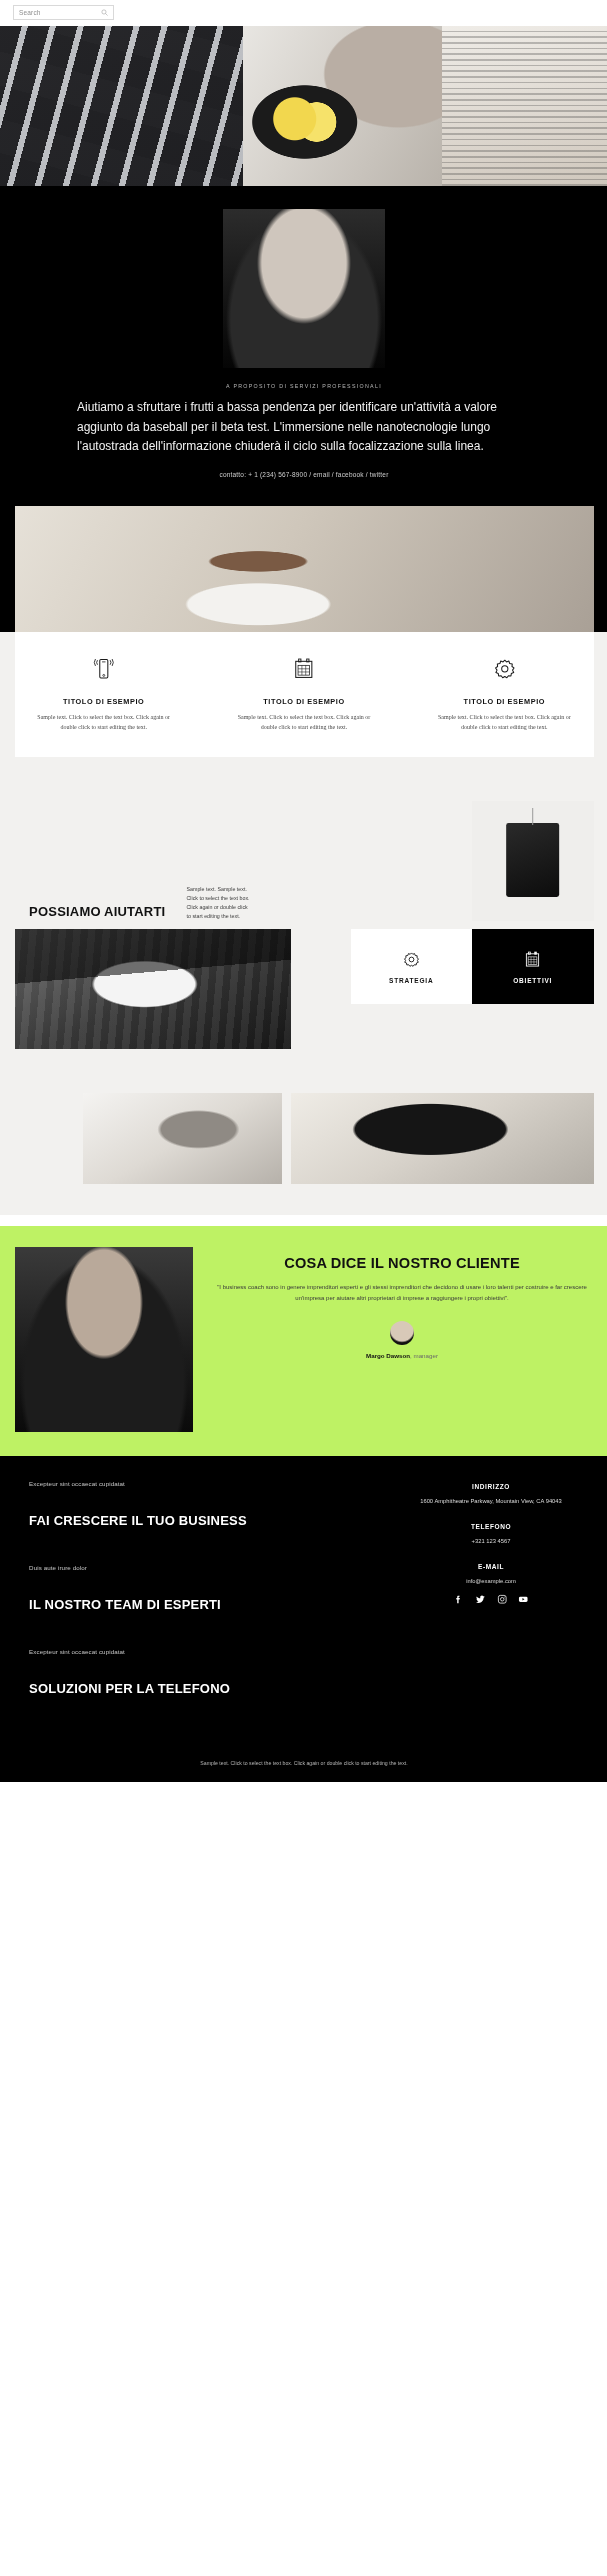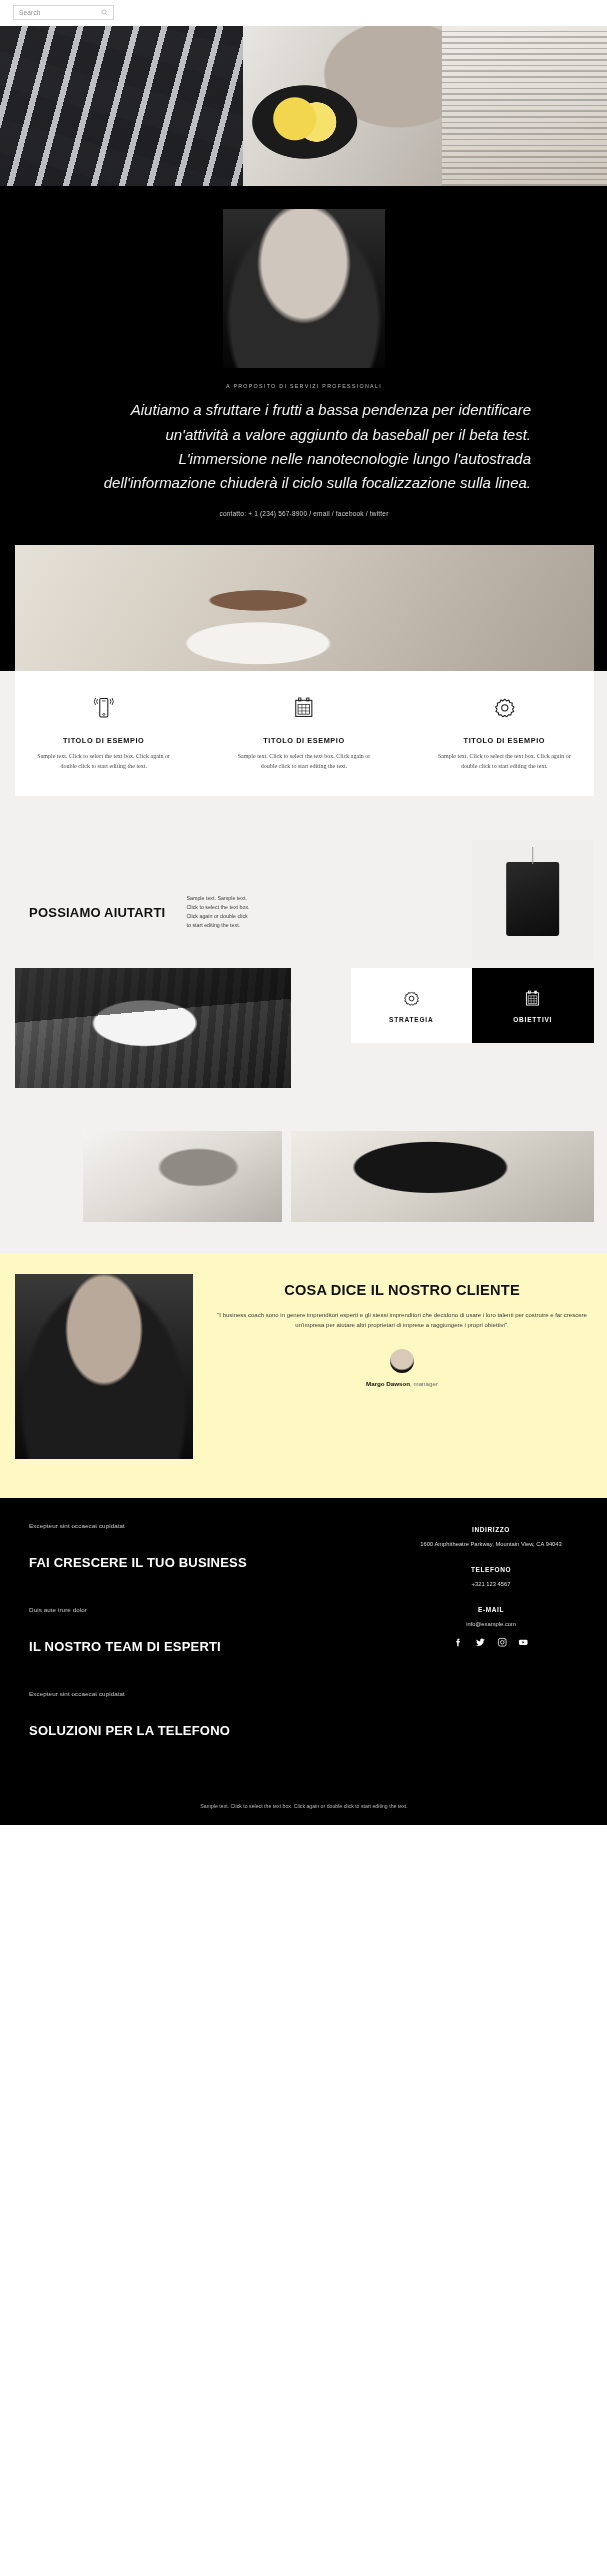--- a/index.html
+++ b/index.html
@@ -122,22 +122,22 @@
   
   .about{ background:#000; color:#fff; padding:23px 0 27.6px; }
   .about-photo{
     width:162px; height:159px; margin:0 auto 0;
   }
   .about-kicker{
     text-align:center; font-size:5.3px; letter-spacing:1.3px;
     color:#b9b9b9; margin-top:14.6px; text-transform:uppercase;
   }
   .about-lead{
-    margin:9.7px auto 0; max-width:454px; text-align:right;
-    font-size:15px; line-height:1.62; color:#f2f2f2; font-weight:400;font-style:italic;
+    margin:9.7px auto 0; max-width:454px; text-align:left;
+    font-size:12px; line-height:1.62; color:#f2f2f2; font-weight:400;
   }
   .about-contact{
     margin-top:14.6px; text-align:center; font-size:6.5px; color:#cfcfcf;
     letter-spacing:0.2px;
   }
 
   
   .band-img{ width:579px; height:126px; margin:0 auto; }
   .band-wrap{ background:#000; padding-bottom:0; }
 
@@ -154,21 +154,21 @@
     margin-top:9.7px; color:#111;
   }
   .feat p{
     margin-top:7.3px; font-size:6px; line-height:1.65; color:#4a4a4a;
     font-family:"Liberation Serif", serif;
   }
 
   
   .help-sec{ background:#f2f1ef; padding:21px 0 24px; }
   .help-wrap{ width:579px; margin:0 auto; }
-  .help-top{ display:flex; gap:16px; align-items:center; }
+  .help-top{ display:flex; gap:16px; align-items:flex-end; }
   .help-title{
     width:156px; padding:27.6px 0 0 14.6px;
     font-size:13px; font-weight:bold; line-height:1.3; letter-spacing:0.2px;
   }
   .help-text{
     width:71px; padding:24px 6.5px 0 0; font-size:5.3px; line-height:1.72; color:#3c3c3c;
   }
   .help-tag{ width:122px; height:120px; margin-left:auto; }
 
   .help-bottom{ display:flex; margin-top:8px; }
@@ -192,21 +192,21 @@
   .concept-black{
     width:267px; background:#000; color:#fff;
     padding:21px 18px 19.5px; text-align:right;
   }
   .concept-num{ font-size:32px; font-weight:bold; line-height:1; letter-spacing:-0.8px; }
   .concept-h{ font-size:12px; font-weight:bold; line-height:1.28; margin-top:14.6px; }
   .concept-p{ font-size:5.3px; line-height:1.75; margin-top:13px; color:#dcdcdc; }
   .concept-imac{ flex:1; }
 
   
-  .testi-sec{ background:#fef9c3; padding:21px 0 39px; }
+  .testi-sec{ background:#bef264; padding:21px 0 24px;margin-top:11px; }
   .testi-wrap{ width:579px; margin:0 auto; display:flex; gap:18px; }
   .testi-photo{ width:178px; height:185px; }
   .testi-body{ flex:1; padding-top:8px; text-align:center; }
   .testi-h{ font-size:14.6px; font-weight:bold; letter-spacing:0.2px; }
   .testi-q{
     margin-top:11.3px; font-size:6px; line-height:1.78; color:#3a3a3a;
     padding:0 4.9px;
   }
   .testi-av{ width:24px; height:24px; border-radius:50%; margin:18px auto 0; }
   .testi-name{ margin-top:7.3px; font-size:6.2px; }

